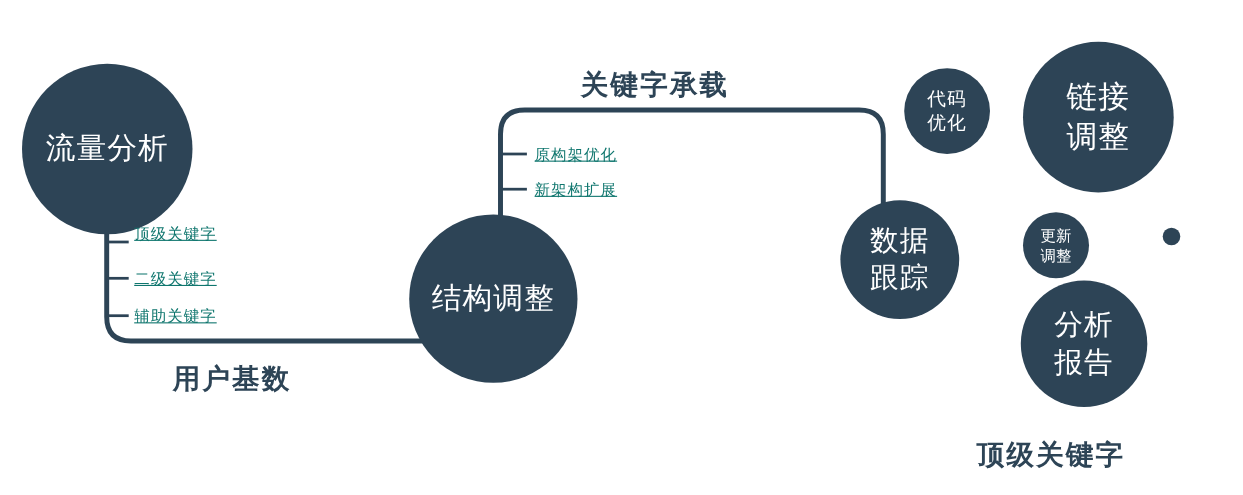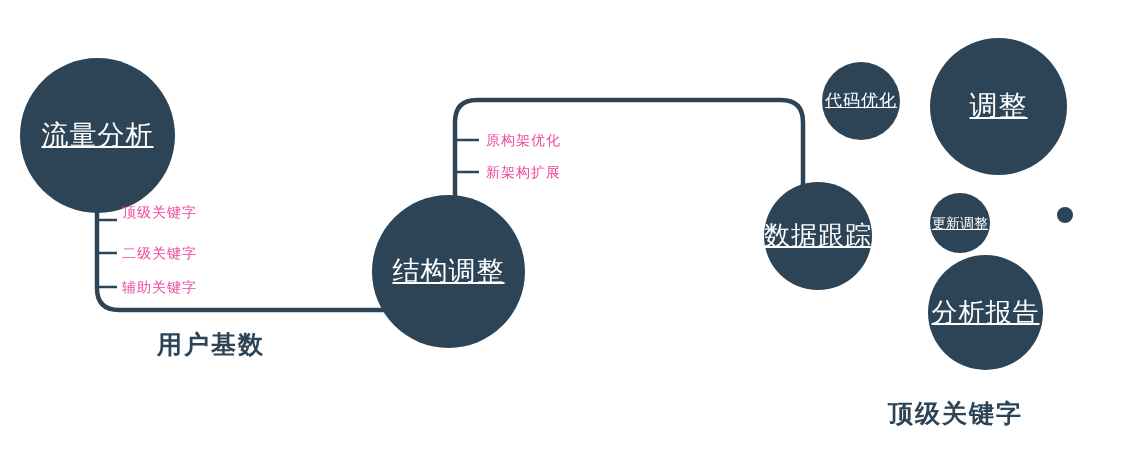--- a/index.html
+++ b/index.html
@@ -24,44 +24,44 @@
   .tick {
     stroke: #2d4456;
     stroke-width: 2.5;
   }
   .node {
     position: absolute;
     border-radius: 50%;
     background: #2d4456;
     color: #ffffff;
     display: flex;
-    flex-direction: row;
+    flex-direction: column;
     align-items: center;
     justify-content: center;
     text-align: center;
     line-height: 1.3;
     letter-spacing: 1px;
-    text-decoration: underline;
   }
   .node span { display: block; }
   .edge-label {
     position: absolute;
     color: #2d4456;
     font-weight: 600;
     font-size: 25px;
     letter-spacing: 2px;
     white-space: nowrap;
   }
   .branch-label {
     position: absolute;
-    color: #ec4899;
+    color: #0f766e;
     font-size: 14px;
     font-weight: 400;
     letter-spacing: 1px;
     white-space: nowrap;
+    text-decoration: underline;
   }
 </style>
 </head>
 <body>
 
 <div class="canvas">
 
   <svg class="edges" width="1130" height="450" viewBox="0 0 1130 450" xmlns="http://www.w3.org/2000/svg">
     <path class="edge" d="M 97 190 L 97 288 Q 97 310 119 310 L 448 310"></path>
     <path class="edge" d="M 455 272 L 455 122 Q 455 100 477 100 L 781 100 Q 803 100 803 122 L 803 236"></path>
@@ -84,35 +84,37 @@
   <div class="node" style="left:372px; top:195px; width:153px; height:153px; font-size:27px;">
     <span>结构调整</span>
   </div>
 
   <div class="node" style="left:822px; top:62px; width:78px; height:78px; font-size:17px;">
     <span>代码</span>
     <span>优化</span>
   </div>
 
   <div class="node" style="left:930px; top:38px; width:137px; height:137px; font-size:28px;">
+    <span>链接</span>
     <span>调整</span>
   </div>
 
   <div class="node" style="left:930px; top:193px; width:60px; height:60px; font-size:14px; letter-spacing:0;">
     <span>更新</span>
     <span>调整</span>
   </div>
 
   <div class="node" style="left:1057px; top:207px; width:16px; height:16px;"></div>
 
   <div class="node" style="left:928px; top:255px; width:115px; height:115px; font-size:26px;">
     <span>分析</span>
     <span>报告</span>
   </div>
 
+  <div class="edge-label" style="left:528px; top:60px;">关键字承载</div>
   <div class="edge-label" style="left:157px; top:328px;">用户基数</div>
   <div class="edge-label" style="left:888px; top:397px;">顶级关键字</div>
 
   <div class="branch-label" style="left:122px; top:204px;">顶级关键字</div>
   <div class="branch-label" style="left:122px; top:245px;">二级关键字</div>
   <div class="branch-label" style="left:122px; top:279px;text-align:center;">辅助关键字</div>
 
   <div class="branch-label" style="left:486px; top:132px;">原构架优化</div>
   <div class="branch-label" style="left:486px; top:164px;">新架构扩展</div>
 

